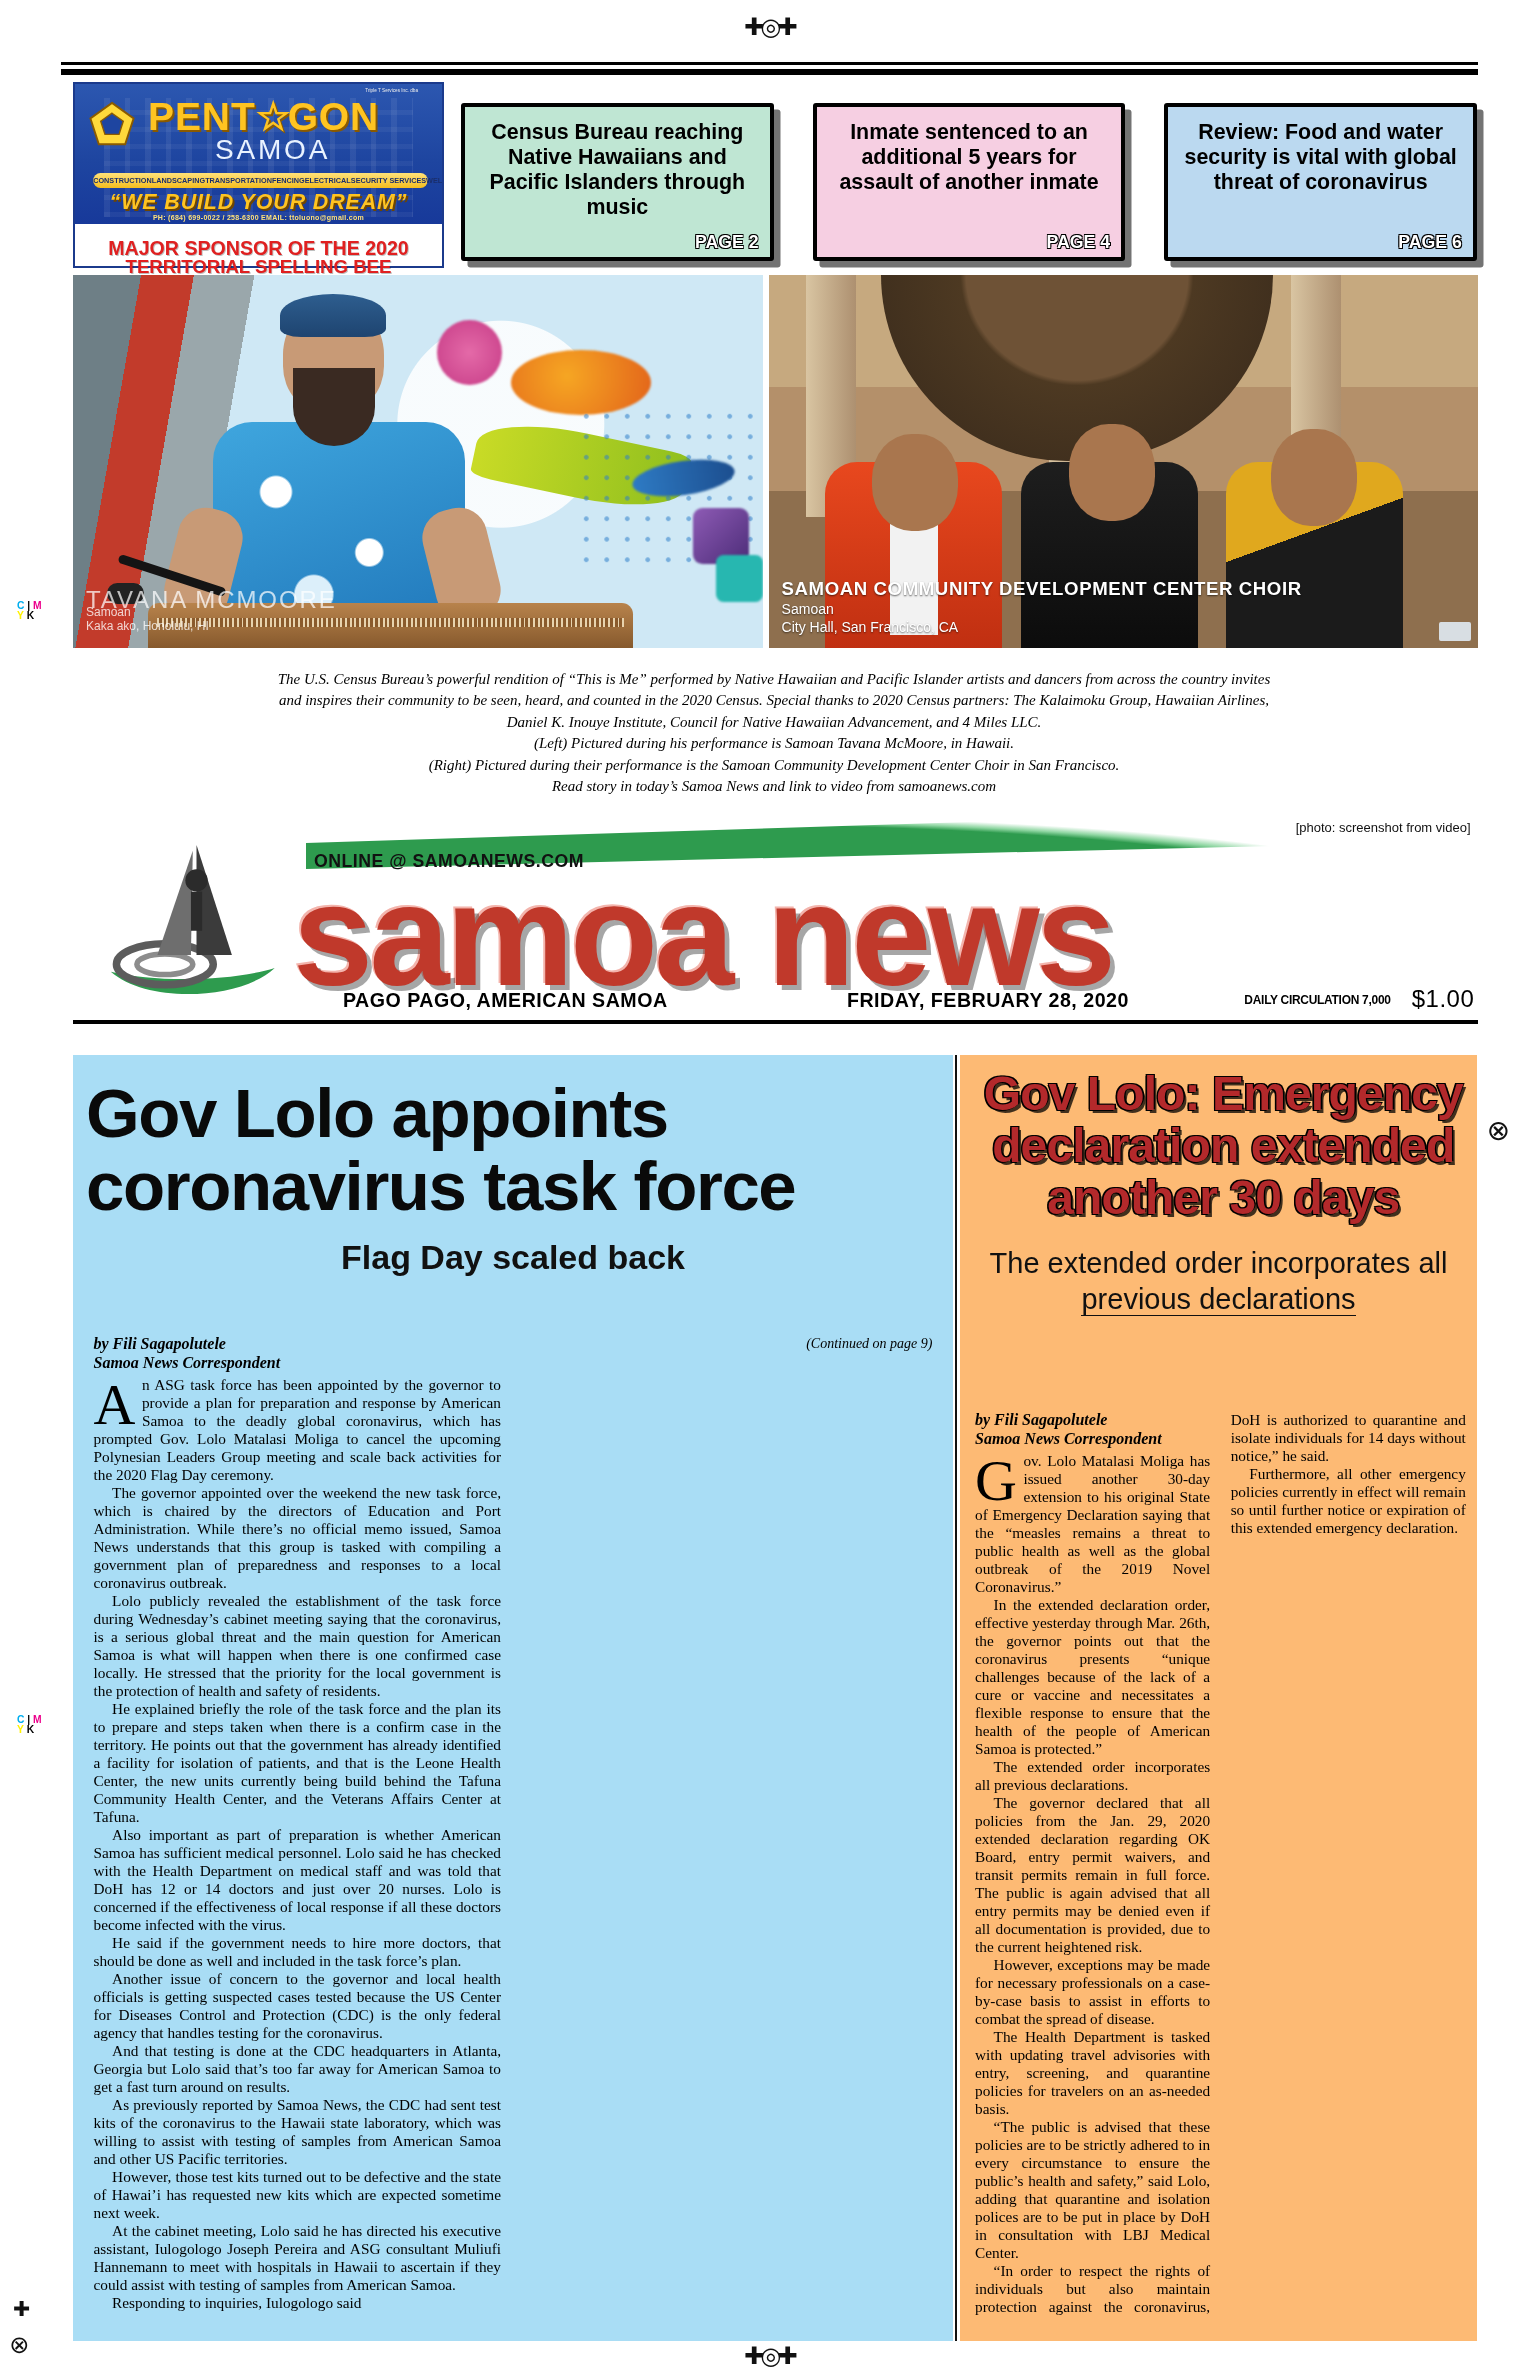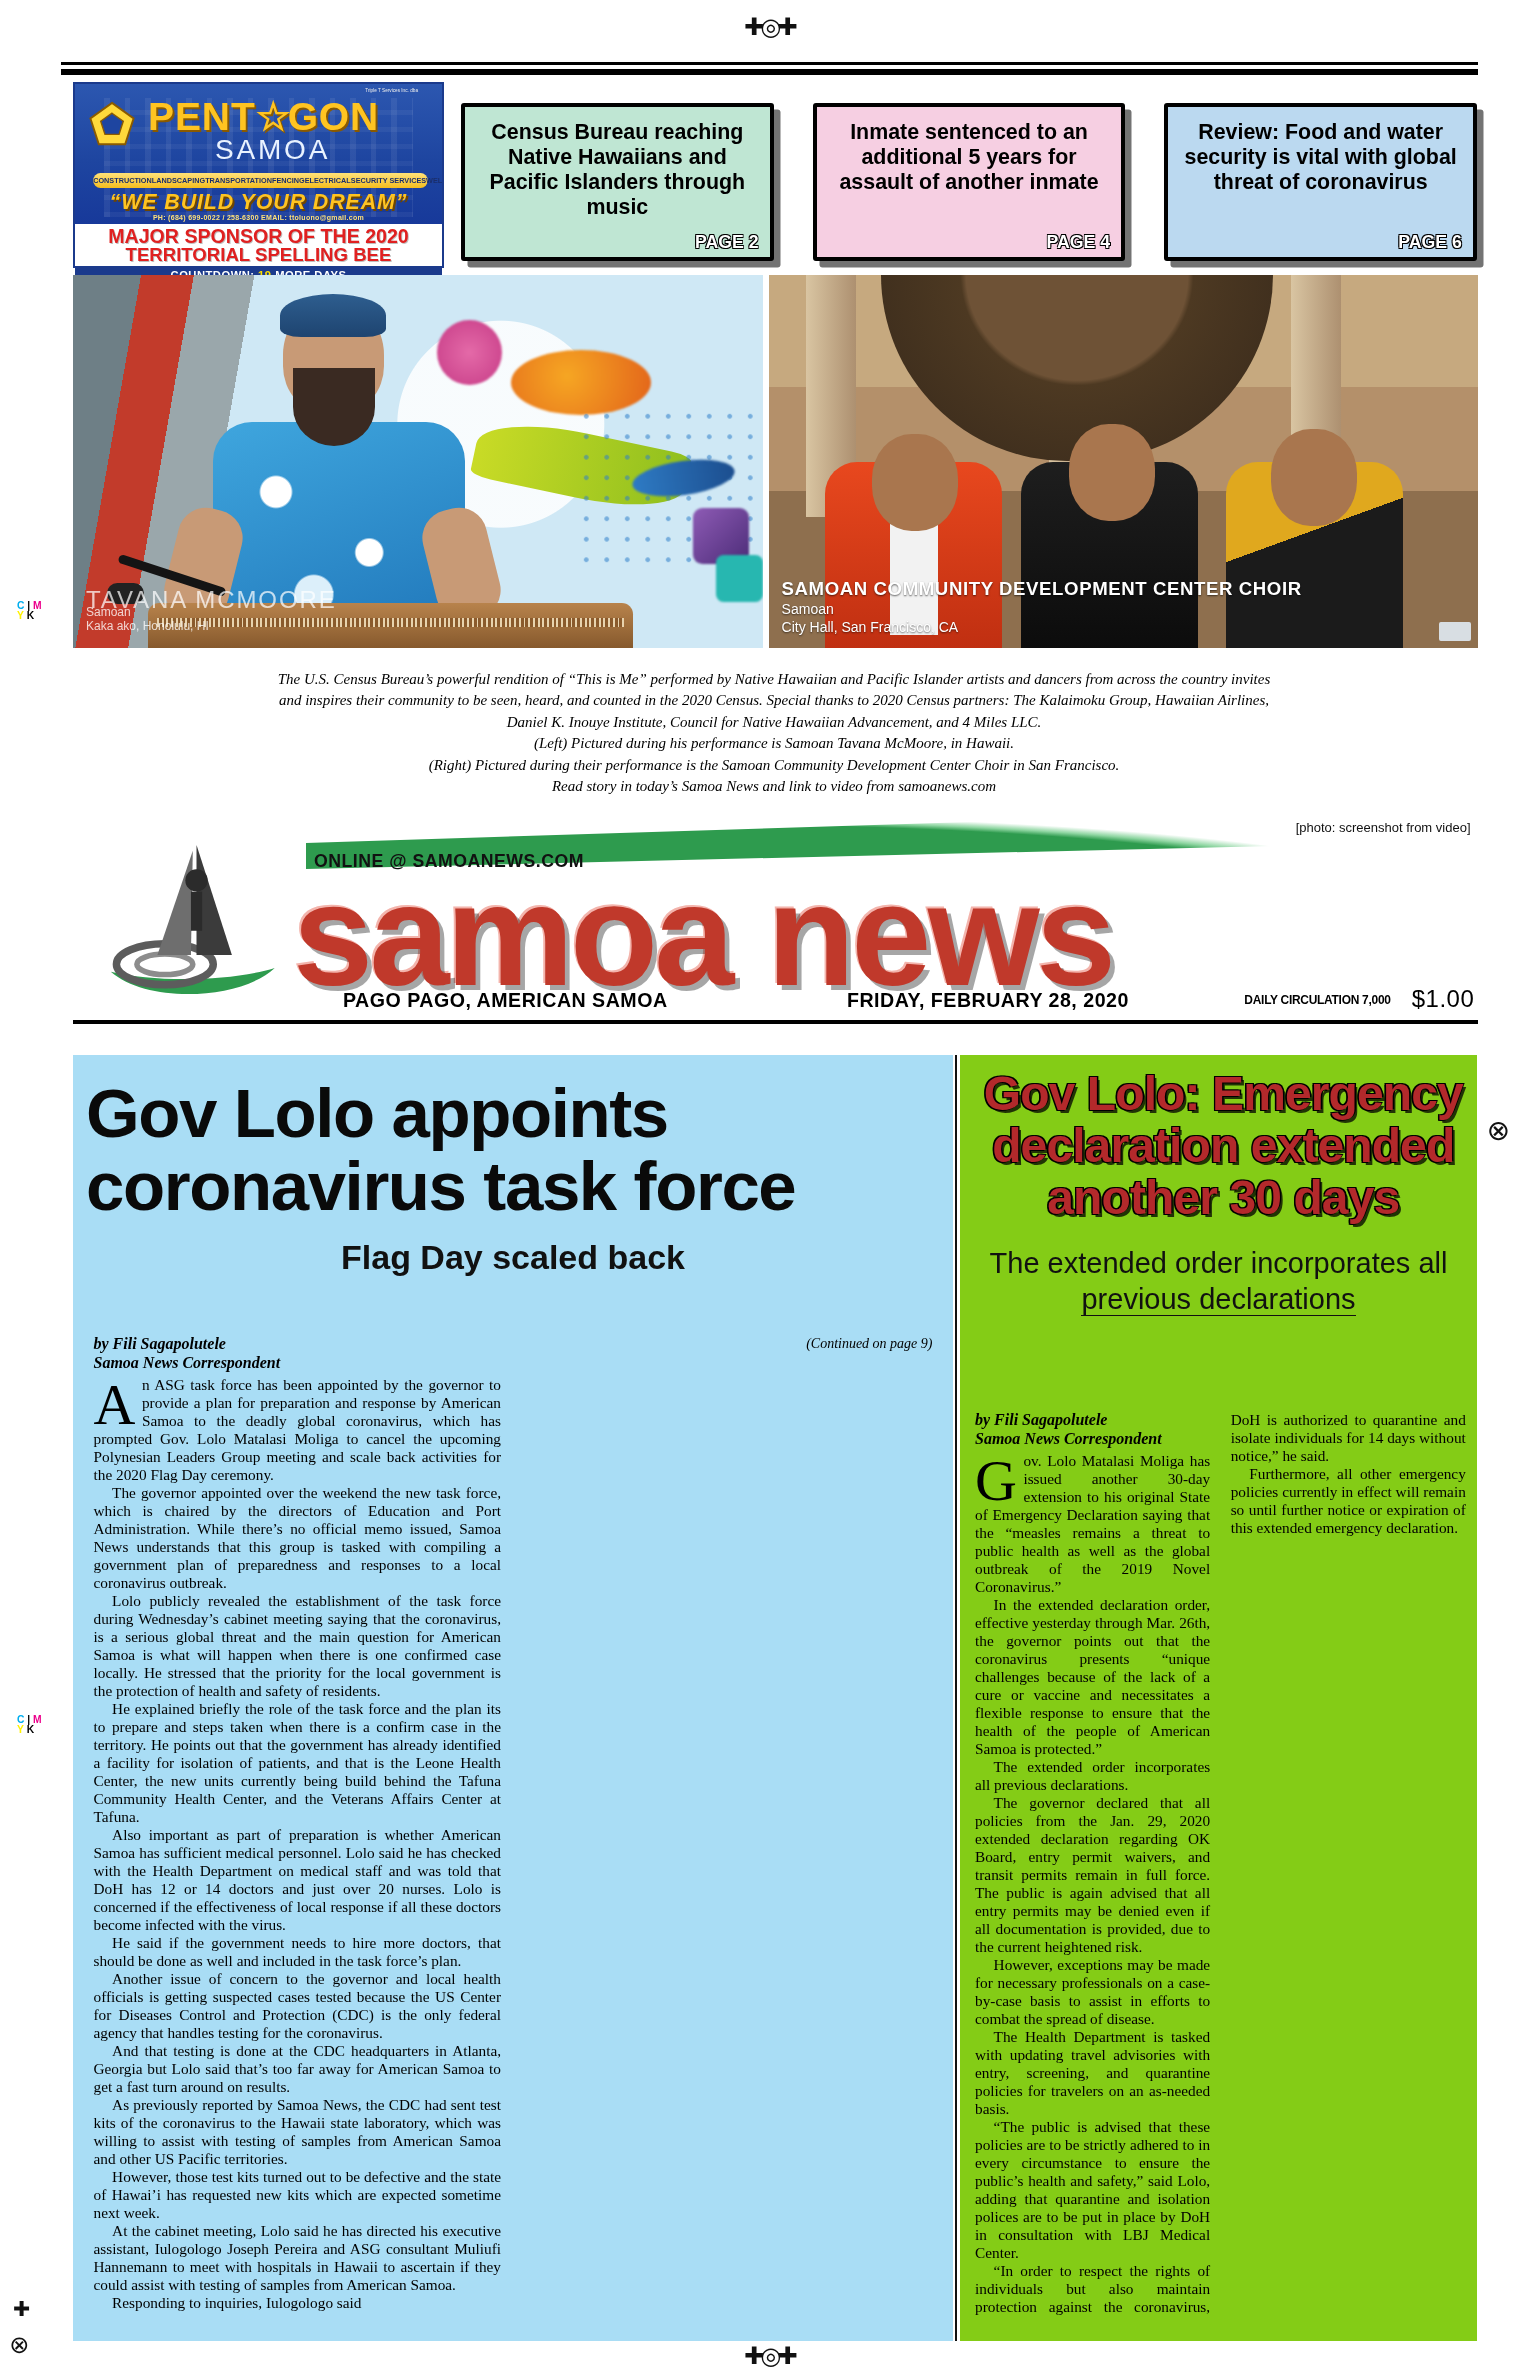--- a/index.html
+++ b/index.html
@@ -45,21 +45,21 @@
     font-family:"Liberation Sans",sans-serif;font-weight:bold;font-size:7.5px;color:#1A2E6B;
     transform:scaleX(.97);}
   .ad-services span{white-space:nowrap;}
   .ad-slogan{position:absolute;left:0;right:0;top:106px;text-align:center;
     font-family:"Liberation Sans",sans-serif;font-weight:bold;font-style:italic;font-size:21.4px;
     color:#FFC421;letter-spacing:0.9px;text-shadow:1.9px 1.9px 0 #6F4600;}
   .ad-contact{position:absolute;left:0;right:0;bottom:2.8px;text-align:center;
     font-family:"Liberation Sans",sans-serif;font-weight:bold;font-size:7px;color:#FFE27A;letter-spacing:0.3px;}
   .ad-red1,.ad-red2{text-align:center;font-family:"Liberation Sans",sans-serif;font-weight:bold;
     color:#E02020;line-height:18.6px;text-shadow:0.9px 0.9px 0 rgba(0,0,0,.25);}
-  .ad-red1{font-size:19.6px;margin-top:3px;}
+  .ad-red1{font-size:19.6px;margin-top:15px;}
   .ad-red2{font-size:18.6px;}
   .ad-count{margin-top:1.9px;background:#1B3A8C;color:#fff;text-align:center;
     font-family:"Liberation Sans",sans-serif;font-weight:bold;font-size:11.2px;padding:2.8px 0;letter-spacing:0.5px;}
   .ad-count .num{color:#FFE000;}
 
   
   .teasers{position:absolute;left:461px;top:103px;width:1016px;height:158px;display:flex;gap:39px;}
   .teaser{position:relative;flex:1;border:4.7px solid #000;border-radius:3px;
     box-shadow:6.5px 6.5px 0 rgba(0,0,0,.55);box-sizing:border-box;padding:13px 11.2px 5.6px;}
   .t-green{background:#BFE6D3;}
@@ -164,21 +164,21 @@
     font-weight:bold;font-size:19.6px;letter-spacing:0.5px;}
   .mh-circ{position:absolute;left:1165px;top:188px;font-family:"Liberation Sans",sans-serif;
     font-weight:bold;font-size:13px;letter-spacing:-0.3px;transform:scaleX(.92);}
   .mh-price{position:absolute;right:3.7px;top:181px;font-family:"Liberation Sans",sans-serif;
     font-size:24px;letter-spacing:0.5px;}
   .photo-credit{position:absolute;right:7.5px;top:16px;font-family:Liberation Sans, sans-serif;font-size:13px;color:#111;}
 
   
   .leadwrap{position:absolute;left:73px;top:1055px;width:1405px;height:1286px;}
   .leftblock{position:absolute;left:0;top:0;width:880px;height:1286px;background:#A9DDF5;}
-  .rightblock{position:absolute;left:887px;top:0;width:517px;height:1286px;background:#84cc16;}
+  .rightblock{position:absolute;left:887px;top:0;width:517px;height:1286px;background:#fdba74;}
   .vdivider{position:absolute;left:882px;top:0;width:1.9px;height:1286px;background:#111;}
 
   .hl-left{margin:22.4px 13px 0;text-align:left;font-family:"Liberation Sans",sans-serif;
     font-weight:bold;font-size:69px;line-height:73px;letter-spacing:-1.4px;color:#0A0A0A;}
   .sub-left{margin:15px 28px 0;text-align:center;font-family:"Liberation Sans",sans-serif;
     font-weight:bold;font-size:34px;line-height:39px;color:#111;}
 
   .byline{font-family:"Liberation Serif",serif;font-weight:bold;font-style:italic;font-size:16px;line-height:18.6px;}
 
   .cols2{position:absolute;left:20.5px;right:20.5px;top:280px;bottom:15px;

